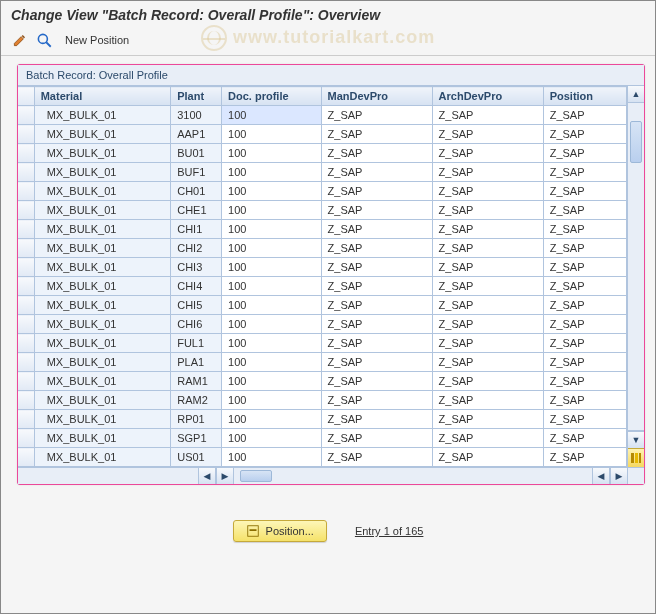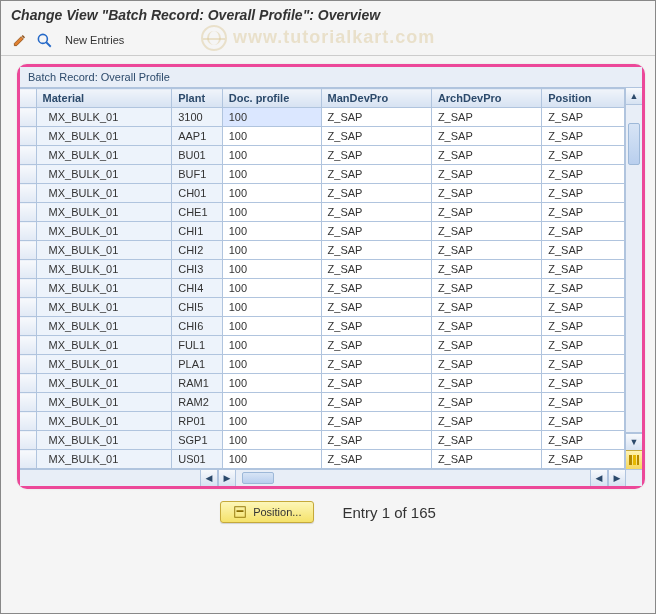--- a/index.html
+++ b/index.html
@@ -80,22 +80,22 @@
     border-radius: 50%;
   }
   .watermark .globe::after {
     content: "";
     position: absolute;
     left: 0; right: 0; top: 50%;
     border-top: 2px solid rgba(220,200,150,0.45);
   }
   .table-wrap {
     margin: 8px 10px 0 16px;
-    border: 3px solid #ec4899;
-    border-radius: 10px;
+    border: 1px solid #ec4899;
+    border-radius: 3px;
     background: #a21caf;
     box-shadow: 0 0 2px rgba(0,0,0,0.1);
   }
   .table-caption {
     padding: 4px 8px;
     font-size: 11px;
     color: #2c4a6b;
     background: #e8eef7;
     border-bottom: 1px solid #b0c4de;
   }
@@ -200,42 +200,43 @@
   }
   .hscroll .htrack { flex:1; position:relative; height:100%; }
   .hscroll .hthumb {
     position:absolute; left:6px; top:2px; height:10px; width:30px;
     background: linear-gradient(#d7e4f5,#b9cfee);
     border:1px solid #9db8d8; border-radius:2px;
   }
   .hscroll .spacer { width: 180px; }
   .hscroll .spacer2 { flex: 0 0 16px; }
   .footer {
-    margin-top: 12px;
+    margin-top: 35px;
     display: flex;
     align-items: center;
     justify-content: center;
     gap: 28px;
   }
   .position-btn {
     display: inline-flex;
     align-items: center;
     gap: 6px;
     padding: 3px 12px;
     background: linear-gradient(#fdf6b8,#f5e26a);
     border: 1px solid #c5a93a;
     border-radius: 3px;
     font-size: 11px;
     color: #333;
     box-shadow: 0 1px 1px rgba(0,0,0,0.15);
   }
   .position-btn svg { width:14px; height:14px; }
   .entry-status {
-    font-size: 15px;
-    color: #333;
+    font-size: 11px;
+    color: #333;
+    text-decoration: underline;
   }
 </style>
 </head>
 <body>
 
 <div class="outer">
   <div class="titlebar">Change View "Batch Record: Overall Profile": Overview</div>
 
   <div class="watermark">
     <span class="globe"></span><span>www.tutorialkart.com</span>
@@ -247,21 +248,21 @@
           <path d="M3 11 L9 5 L11 7 L5 13 L3 13 Z" fill="#E08030" stroke="#8A4A10" stroke-width="0.7"></path>
           <path d="M10 4 L12 6" stroke="#8A4A10" stroke-width="1.2"></path>
         </svg>
     </span>
     <span class="icon-btn">
       <svg viewBox="0 0 16 16">
           <circle cx="7" cy="7" r="4" fill="none" stroke="#2569C8" stroke-width="1.4"></circle>
           <line x1="10" y1="10" x2="14" y2="14" stroke="#2569C8" stroke-width="1.6"></line>
         </svg>
     </span>
-    <span class="label">New Entries</span>
+    <span class="label">New Position</span>
   </div>
 
   <div class="table-wrap">
     <div class="table-caption">Batch Record: Overall Profile</div>
 
     <div class="grid-container">
       <div class="grid-main">
         <table>
           <thead>
             <tr>

